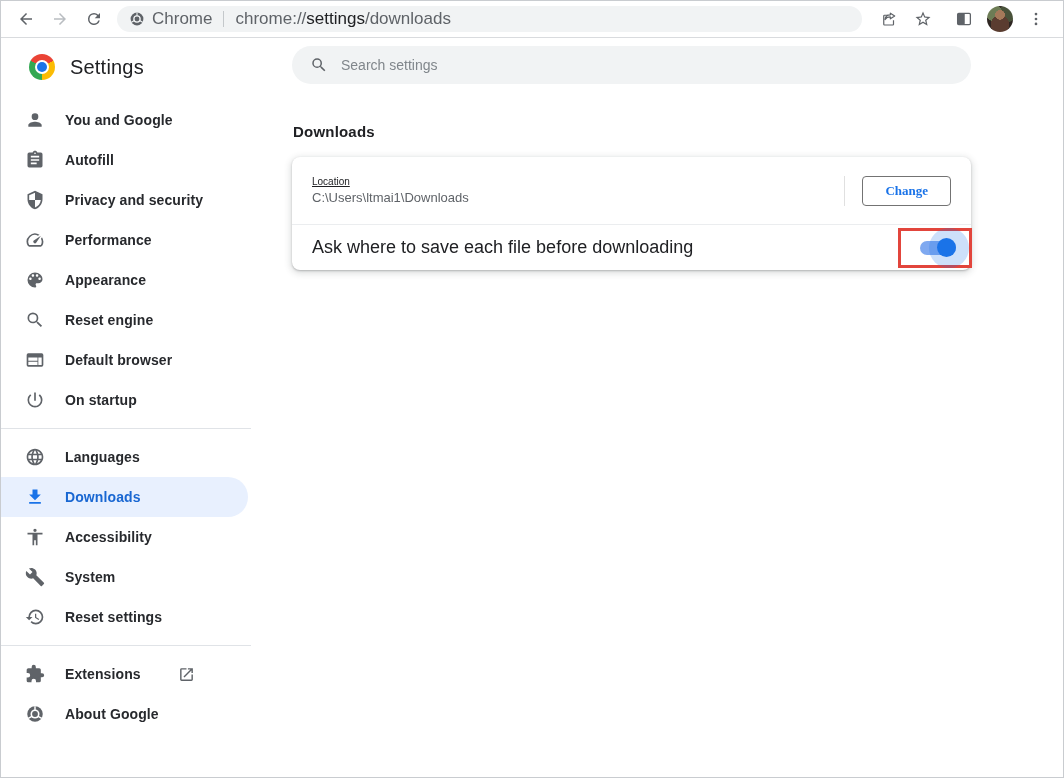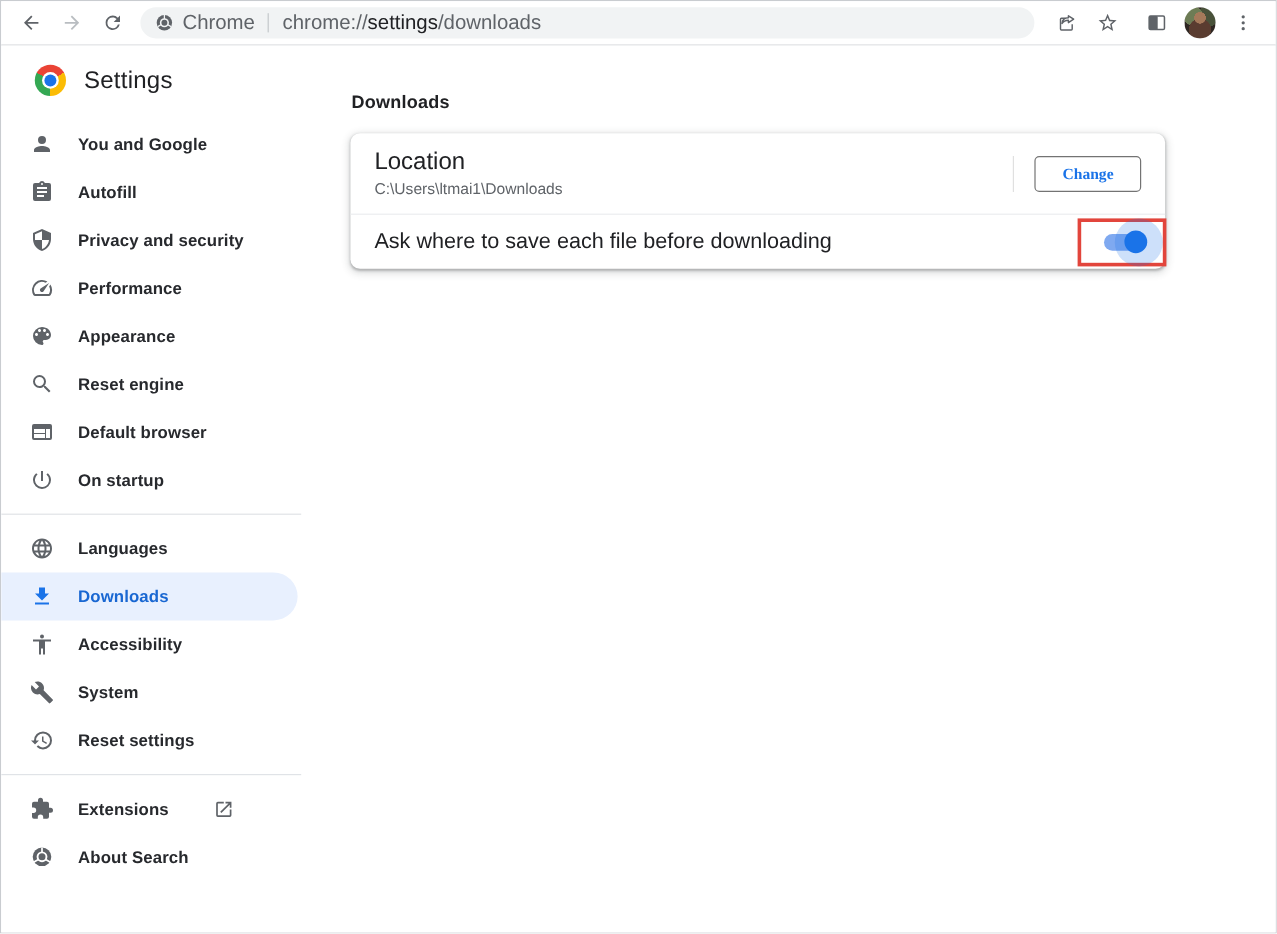--- a/index.html
+++ b/index.html
@@ -51,21 +51,21 @@
   .content { flex:1; overflow:auto; }
   .content-inner { width:679px; margin-left:41px; }
   .searchbar { margin-top:8px; height:38px; background:#f1f3f4; border-radius:19px; display:flex; align-items:center; padding:0 18px; gap:13px; }
   .searchbar .s-ic { width:18px; height:18px; color:#5f6368; flex:none; display:flex; }
   .searchbar input { border:none; background:transparent; outline:none; font-size:14px; color:#202124; flex:1; font-family:inherit; }
   .searchbar input::placeholder { color:#80868b; }
   .section-heading { margin-top:39px; padding-left:1px; font-size:15px; font-weight:700; color:#202124; letter-spacing:.2px; }
   .card { margin-top:17px; background:#fff; border-radius:8px; box-shadow:0 1px 2px rgba(60,64,67,.30), 0 2px 6px 2px rgba(60,64,67,.15); }
   .card-row1 { height:67px; display:flex; align-items:center; padding:0 20px; }
   .loc-text { flex:1; min-width:0; }
-  .loc-label { font-size:20px; color:#202124; margin-bottom:3px; }
+  .loc-label { font-size:10px; color:#202124; margin-bottom:3px;text-decoration:underline; }
   .loc-value { font-size:13px; color:#5f6368; }
   .vdivider { width:1px; height:30px; background:#e0e0e0; margin-right:17px; flex:none; }
   .change-btn { height:30px; padding:0 22px; border:1px solid #737373; border-radius:4px; background:#fff; color:#1a73e8; font-size:13px; font-weight:700; font-family:Liberation Serif, serif; cursor:pointer; flex:none; }
   .hdivider { border-top:1px solid #ebedef; }
   .card-row2 { height:45px; display:flex; align-items:center; padding-left:20px; font-size:18px; color:#202124; }
   .ask-label { flex:1; min-width:0; }
   .annotation { position:relative; width:74px; height:40px; border:3px solid #e2453c; margin-right:-1px; flex:none; cursor:pointer; }
   .annotation .halo  { position:absolute; left:28px; top:-3px; width:40px; height:40px; border-radius:50%; background:rgba(26,115,232,.22); }
   .annotation .track { position:absolute; left:19px; top:10px; width:36px; height:14px; border-radius:7px; background:#7fa9f0; }
   .annotation .knob  { position:absolute; left:36px; top:7.5px; width:19px; height:19px; border-radius:50%; background:#1a73e8; }
@@ -299,29 +299,37 @@
 
         <div class="nav-item">
           <span class="nav-ic">
             <svg viewBox="0 0 24 24">
               <circle cx="12" cy="12" r="9.3" fill="currentColor"></circle>
               <path d="M12 2.7v6M4 17.3l5.2-3M20 17.3l-5.2-3" stroke="#fff" stroke-width="1.7"></path>
               <circle cx="12" cy="12" r="5.4" fill="#fff"></circle>
               <circle cx="12" cy="12" r="3.5" fill="currentColor"></circle>
             </svg>
           </span>
-          <span>About Search</span>
+          <span>About Google</span>
         </div>
 
       </div>
     </div>
 
     <div class="content">
       <div class="content-inner">
 
+        <div class="searchbar">
+          <span class="s-ic">
+            <svg viewBox="0 0 24 24" fill="currentColor">
+                <path d="M15.5 14h-.79l-.28-.27A6.47 6.47 0 0 0 16 9.5 6.5 6.5 0 1 0 9.5 16c1.61 0 3.09-.59 4.23-1.57l.27.28v.79l5 4.99L20.49 19l-4.99-5zm-6 0A4.5 4.5 0 1 1 14 9.5 4.5 4.5 0 0 1 9.5 14z"></path>
+              </svg>
+          </span>
+          <input type="text" placeholder="Search settings" style="">
+        </div>
 
         <div class="section-heading">Downloads</div>
 
         <div class="card">
           <div class="card-row1">
             <div class="loc-text">
               <div class="loc-label">Location</div>
               <div class="loc-value">C:\Users\ltmai1\Downloads</div>
             </div>
             <div class="vdivider"></div>

